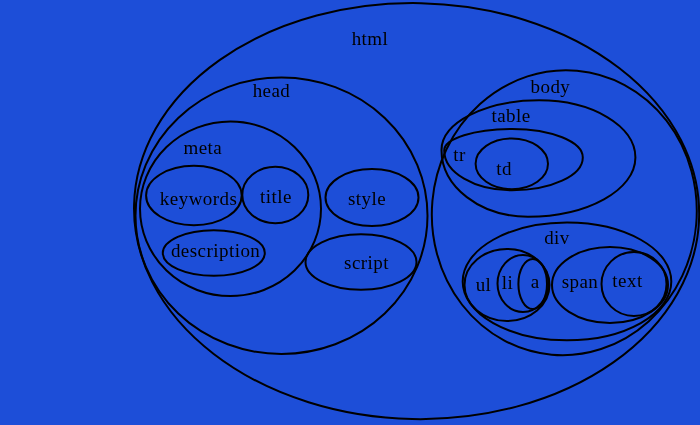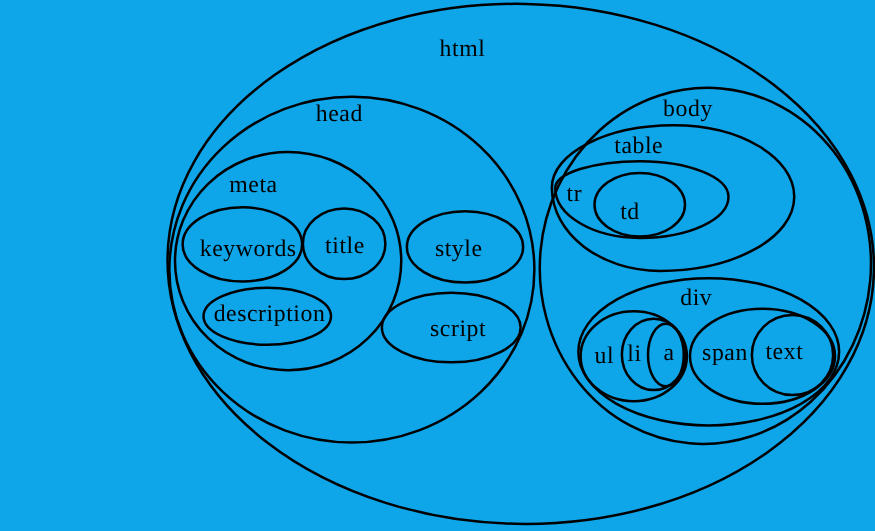--- a/index.html
+++ b/index.html
@@ -1,16 +1,16 @@
 <!DOCTYPE html>
 <html><head>
 <meta charset="utf-8">
 <style>
   html,body{margin:0;padding:0;background:#ffffff;}
-  #wrap{width:700px;height:425px;position:relative;background:#0ea5e9;overflow:hidden;}
+  #wrap{width:700px;height:425px;position:relative;background:#1d4ed8;overflow:hidden;}
   svg text{font-family:"Liberation Serif", serif;font-size:19px;fill:#000;letter-spacing:0.45px;}
 </style>
 </head>
 <body>
 <div id="wrap">
 <svg width="700" height="425" viewBox="0 0 700 425">
   <g fill="none" stroke="#000" stroke-width="2">
     <ellipse cx="416.6" cy="211.1" rx="282.6" ry="208" transform="rotate(1.2 416.6 211.1)"></ellipse>
     <ellipse cx="281.5" cy="215.7" rx="146" ry="138.3"></ellipse>
     <ellipse cx="230.5" cy="208.8" rx="90.5" ry="87.3"></ellipse>

